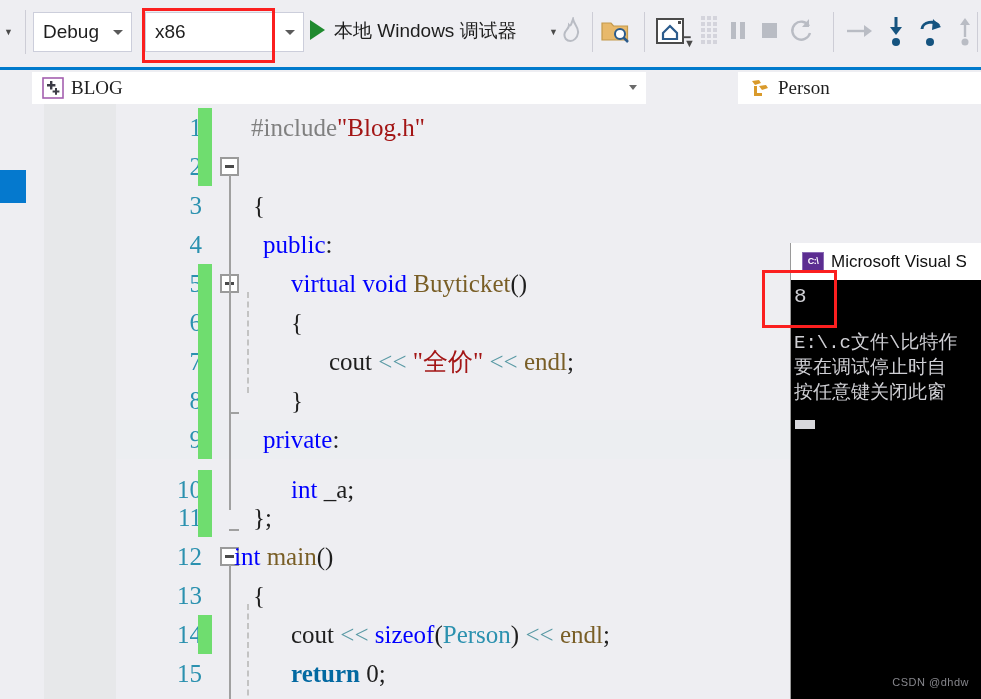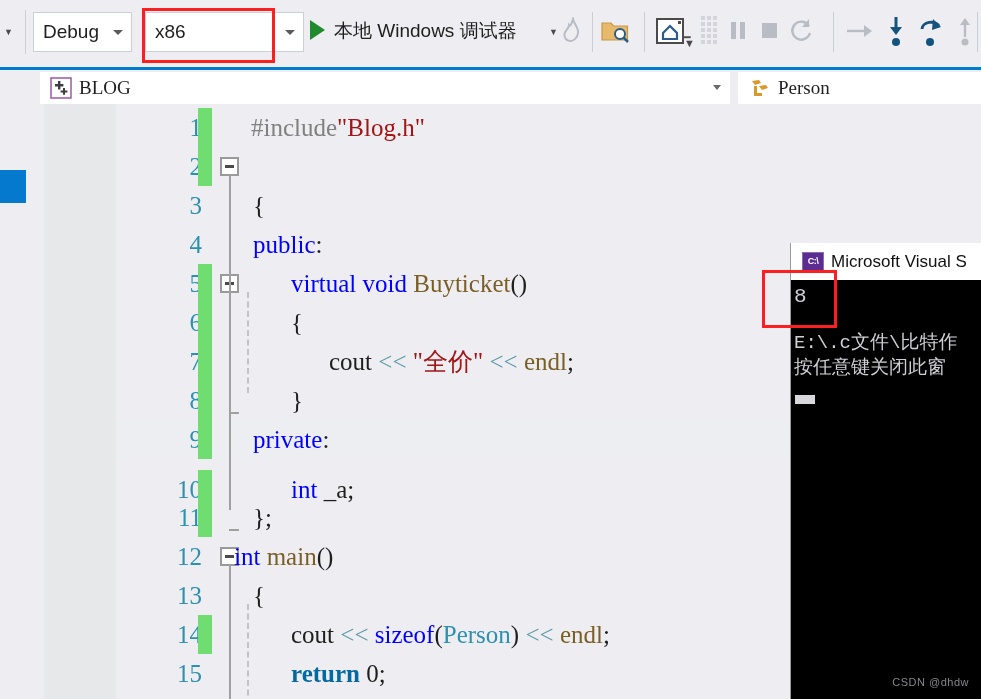--- a/index.html
+++ b/index.html
@@ -61,21 +61,21 @@
     position:absolute;left:0;top:72px;width:981px;height:32px;background:#eeeef2;
   }
   .tab{
     position:absolute;top:0;height:32px;background:#ffffff;
     display:flex;align-items:center;box-sizing:border-box;
   }
   .tab .tlabel{
     font-size:17px;color:#1e1e1e;white-space:nowrap;
     font-family:"Liberation Serif", serif;
   }
-  #tab-blog{left:40px;width:690px;}
+  #tab-blog{left:32px;width:614px;}
   #tab-person{left:738px;width:243px;}
   .tab-dd{
     position:absolute;right:9px;top:13px;width:0;height:0;
     border-left:4px solid transparent;border-right:4px solid transparent;
     border-top:5px solid #6a6a6a;
   }
   
   #editor{
     position:absolute;left:0;top:104px;width:981px;height:595px;
     background:#eeeef2;overflow:hidden;
@@ -328,21 +328,21 @@
         <div class="lnum">2</div>
         <div class="chgbar"></div>
         <div class="fold"></div>
       </div>
       <div class="codeline" style="top: 82px;">
         <div class="lnum">3</div>
         <div class="ctext" style="left: 137px;"><span class="k-plain">{</span></div>
       </div>
       <div class="codeline" style="top: 121px;">
         <div class="lnum">4</div>
-        <div class="ctext" style="left: 137px;"><span class="k-kw">public</span><span class="k-plain">:</span></div>
+        <div class="ctext" style="left: 147px;"><span class="k-kw">public</span><span class="k-plain">:</span></div>
       </div>
       <div class="codeline" style="top: 160px;">
         <div class="lnum">5</div>
         <div class="chgbar"></div>
         <div class="fold"></div>
         <div class="ctext" style="left: 175px;"><span class="k-kw">virtual void </span><span class="k-fn">Buyticket</span><span class="k-plain">()</span></div>
       </div>
       <div class="codeline" style="top: 199px;">
         <div class="lnum">6</div>
         <div class="chgbar"></div>
@@ -354,21 +354,21 @@
         <div class="ctext" style="left: 213px;"><span class="k-plain">cout </span><span class="k-op">&lt;&lt; </span><span class="k-str">"全价"</span><span class="k-op"> &lt;&lt; </span><span class="k-fn">endl</span><span class="k-plain">;</span></div>
       </div>
       <div class="codeline" style="top: 277px;">
         <div class="lnum">8</div>
         <div class="chgbar"></div>
         <div class="ctext" style="left: 175px;"><span class="k-plain">}</span></div>
       </div>
       <div class="codeline cur" style="top: 316px;">
         <div class="lnum">9</div>
         <div class="chgbar"></div>
-        <div class="ctext" style="left: 137px;"><span class="k-kw">private</span><span class="k-plain">:</span></div>
+        <div class="ctext" style="left: 147px;"><span class="k-kw">private</span><span class="k-plain">:</span></div>
       </div>
       <div class="codeline" style="top: 366px;">
         <div class="lnum">10</div>
         <div class="chgbar"></div>
         <div class="ctext" style="left: 175px;"><span class="k-kw">int </span><span class="k-plain">_a;</span></div>
       </div>
       <div class="codeline" style="top: 394px;">
         <div class="lnum">11</div>
         <div class="chgbar"></div>
         <div class="ctext" style="left: 137px;"><span class="k-plain">};</span></div>
@@ -406,20 +406,21 @@
 
 <div id="console">
   <div id="console-title">
     <div id="con-icon">C:\</div>
     <div id="con-title-text">Microsoft Visual S</div>
   </div>
   <div id="console-body">
     <div class="conline big">8</div>
     <div id="con-gap"></div>
     <div class="conline">E:\.c文件\比特作</div>
+    <div class="conline">要在调试停止时自</div>
     <div class="conline">按任意键关闭此窗</div>
     <div id="con-caret"></div>
   </div>
 </div>
 
 <div class="redbox" id="rb-output" style="left:762px;top:270px;width:75px;height:58px;"></div>
 
 <div id="watermark">CSDN @dhdw</div>
 
 </body></html>

